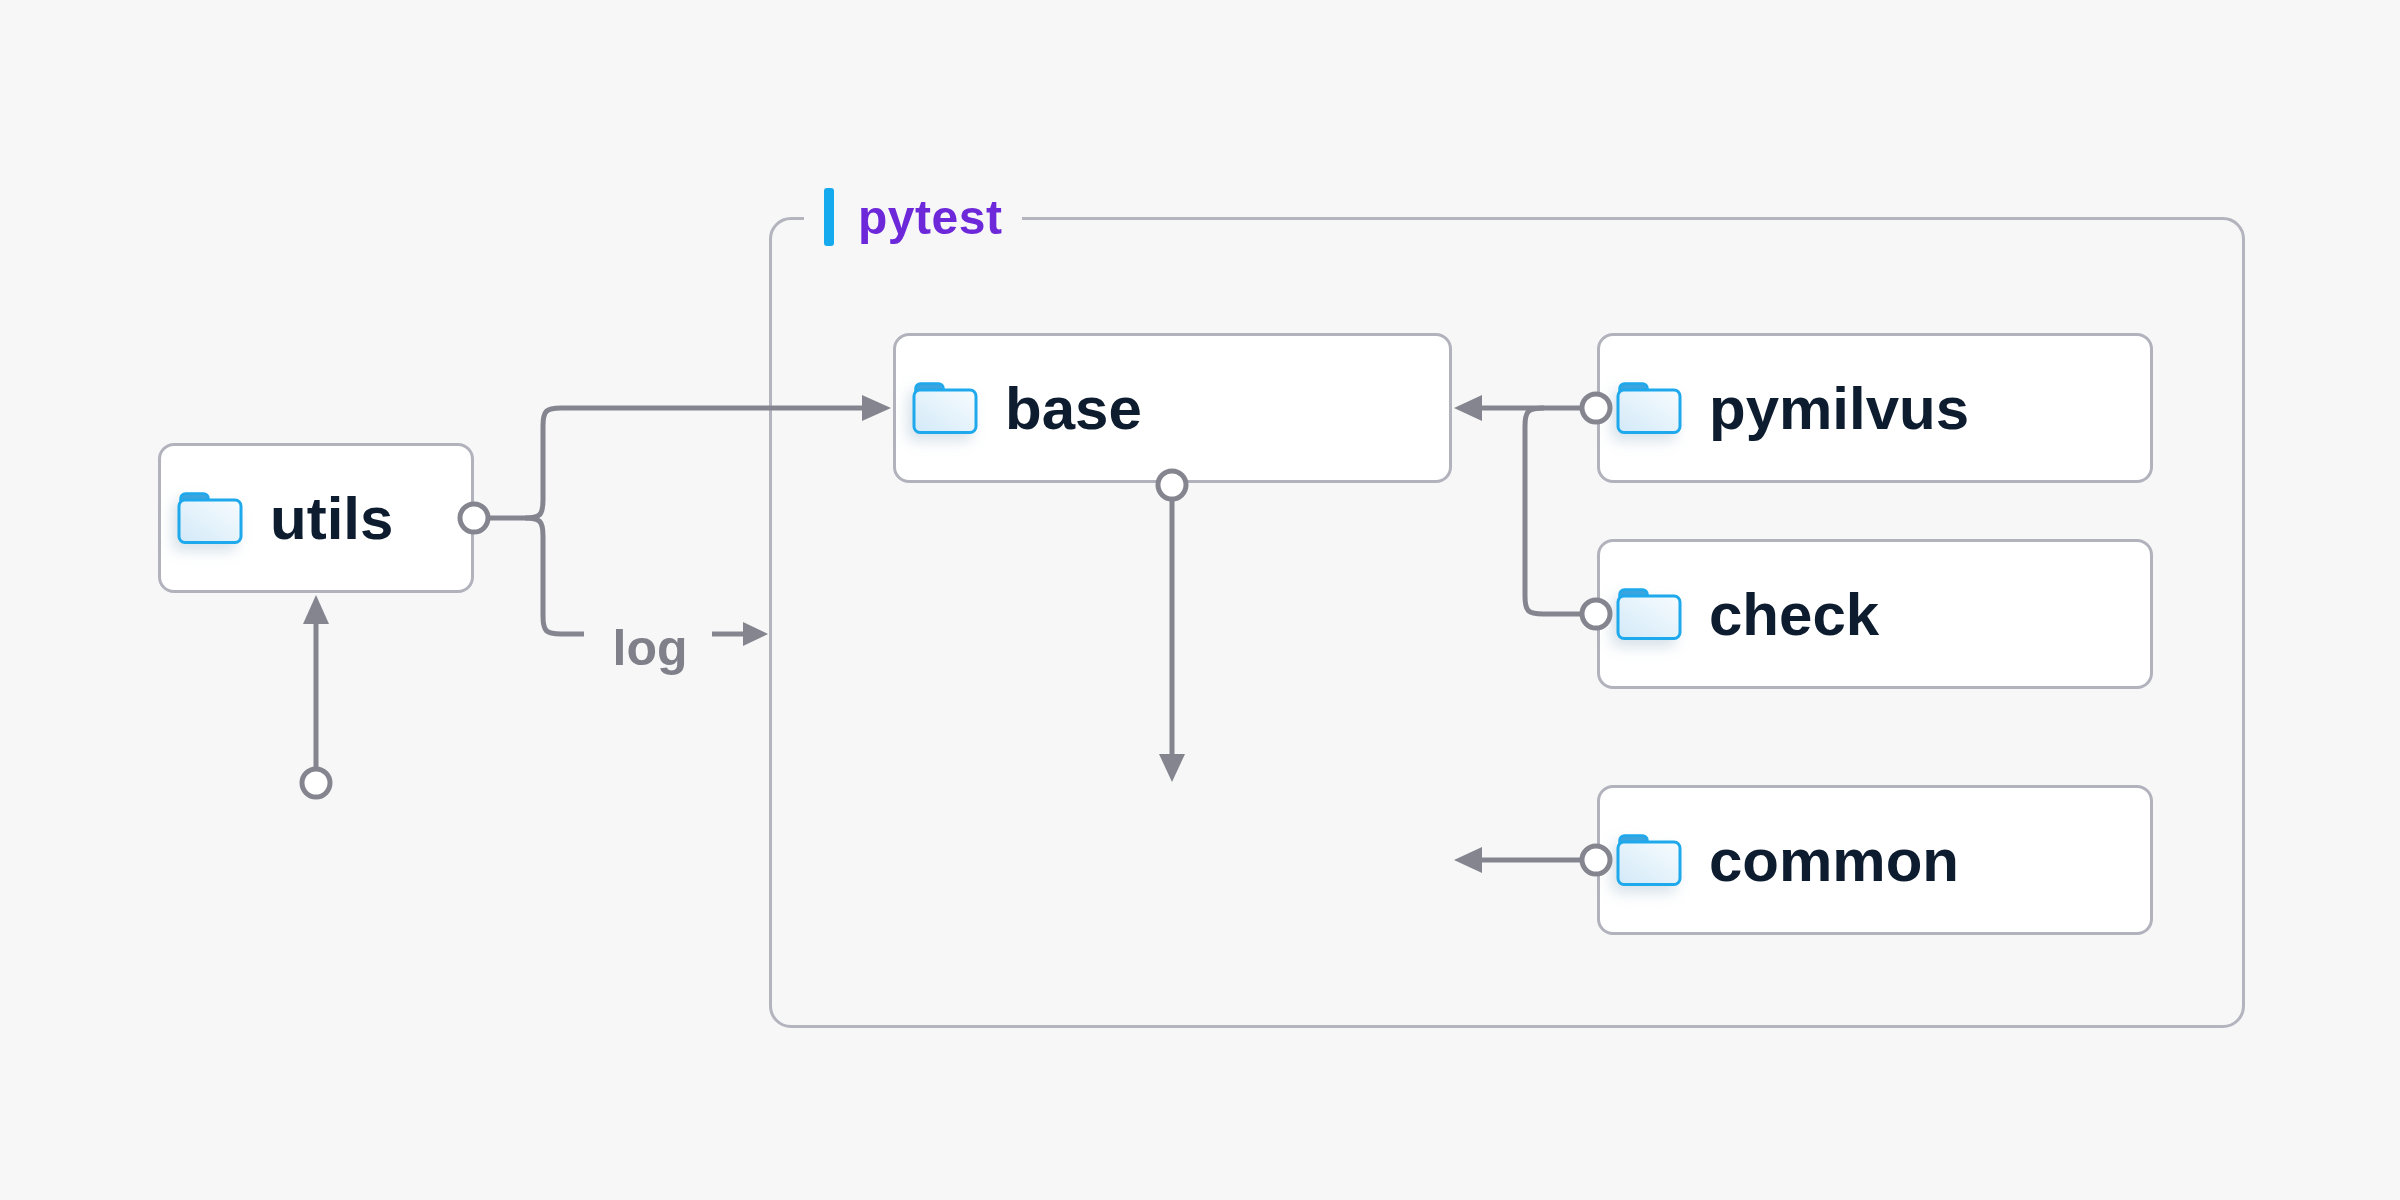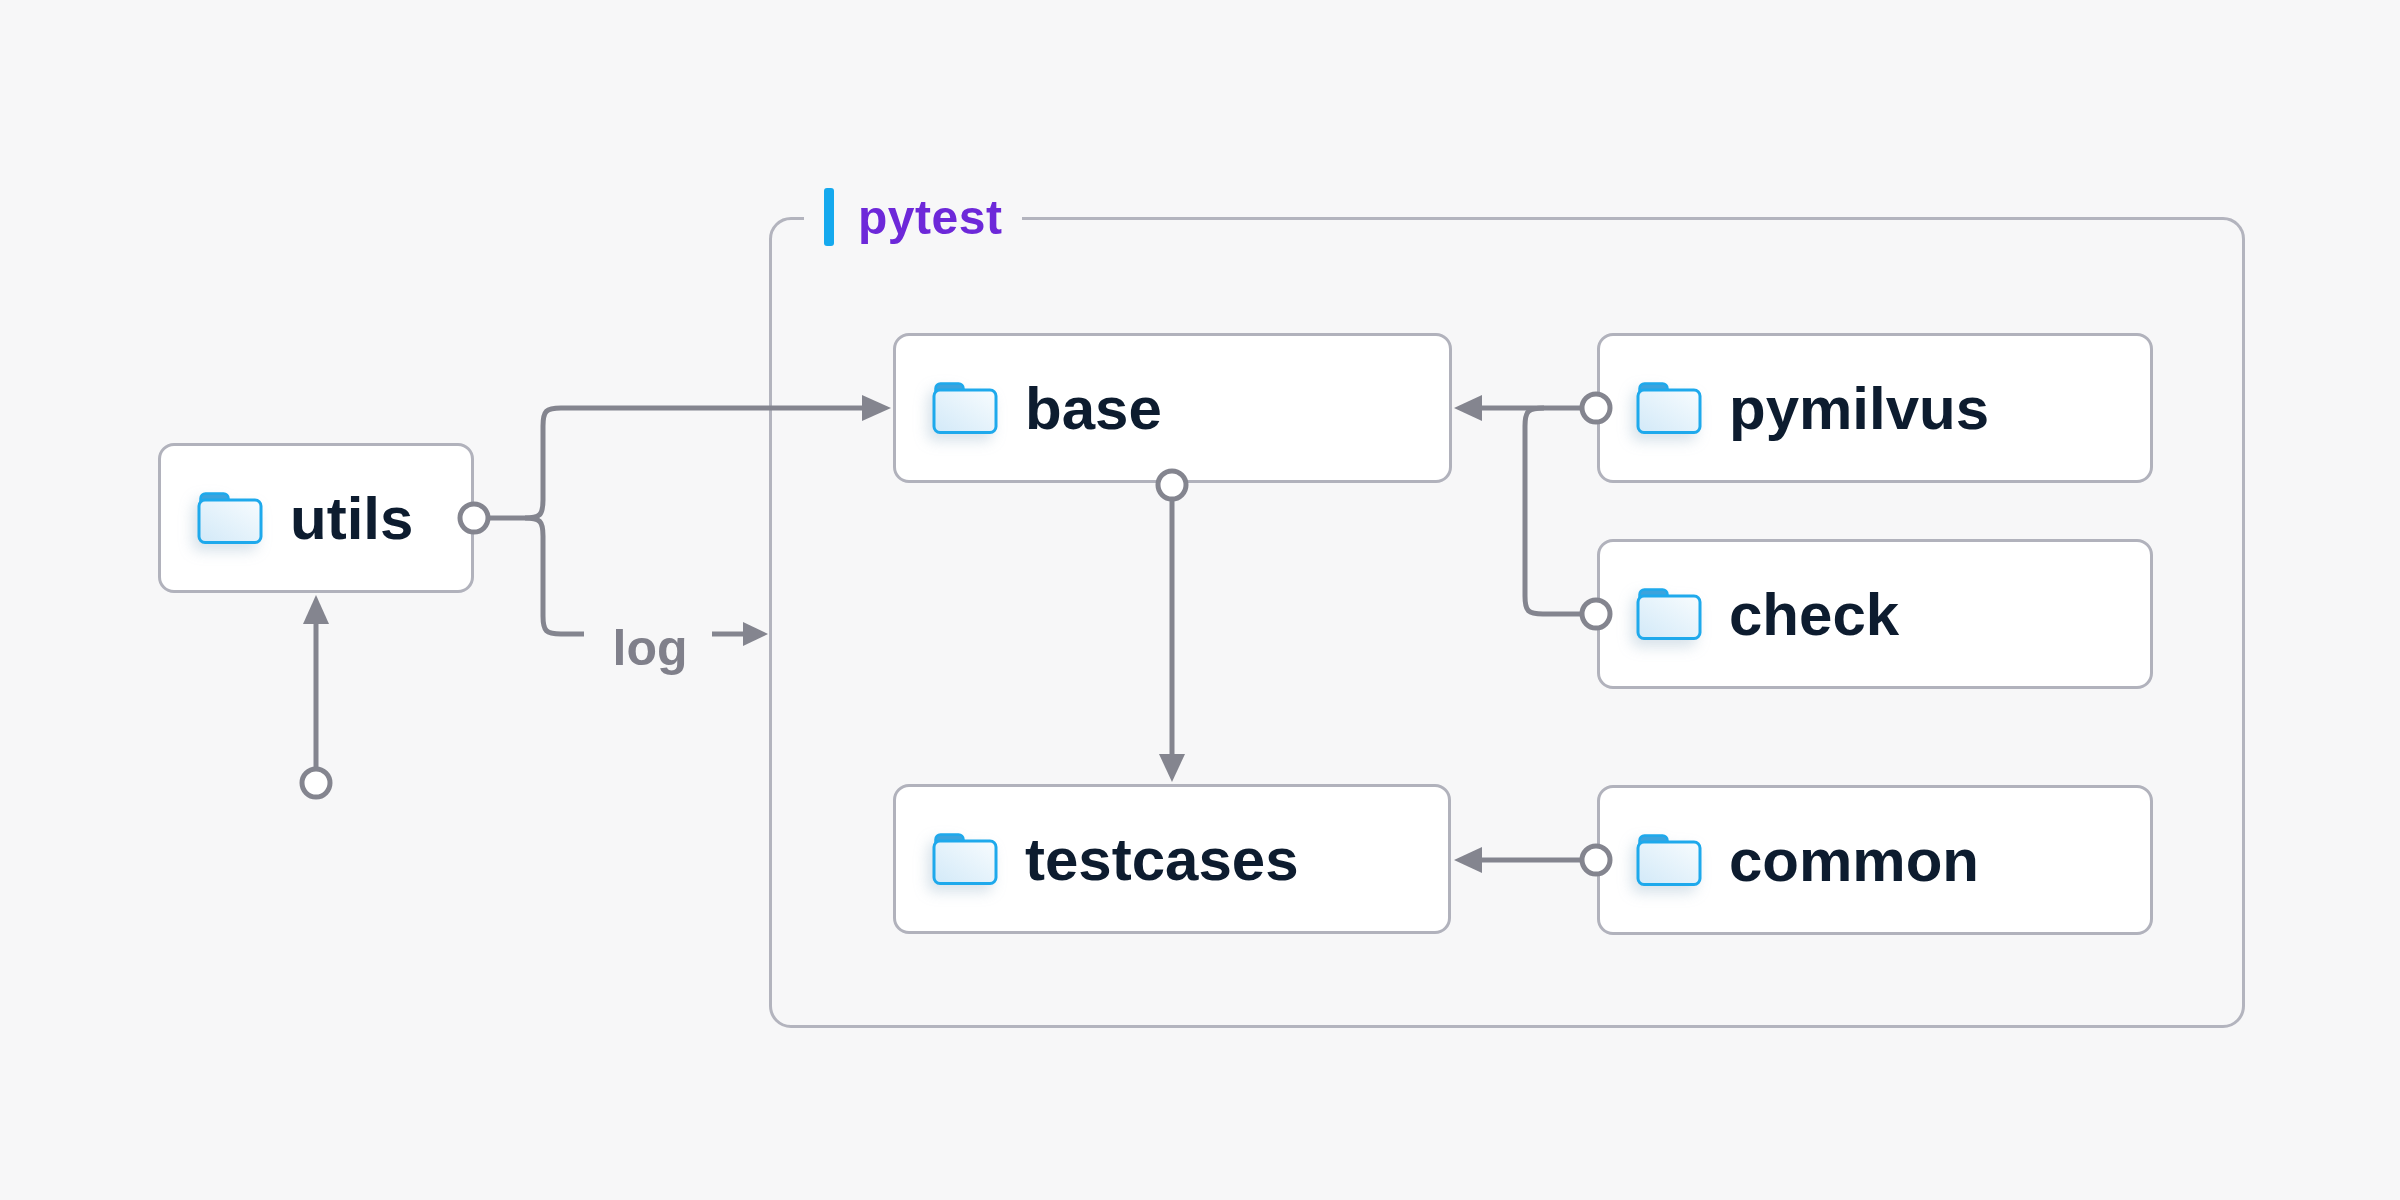--- a/index.html
+++ b/index.html
@@ -20,21 +20,21 @@
   }
   .group-label .bar {
     width:10px; height:58px; background:#15a9ee; border-radius:3px;
   }
   .group-label .txt {
     font-size:48px; font-weight:700; color:#6d28d9; letter-spacing:0.5px;
   }
   .node {
     position:absolute; background:#ffffff;
     border:3px solid #b1b2bc; border-radius:16px;
-    display:flex; align-items:center; padding-left:36px; gap:27px;
+    display:flex; align-items:center; padding-left:16px; gap:27px;
     box-sizing:border-box;
   }
   .node .label { font-size:60px; font-weight:700; color:#0d1c2f; }
   .folder {
     width:66px; height:52px; flex:0 0 auto;
     filter:drop-shadow(-5px 7px 7px rgba(110,150,180,.28));
   }
   .edge-label {
     position:absolute; left:650px; top:634px;
     transform:translate(-50%,-54%);
@@ -92,26 +92,20 @@
     <span class="label">pymilvus</span>
   </div>
 
   <div class="node" style="left:1597px;top:539px;width:556px;height:150px">
     <svg class="folder" viewBox="0 0 66 52">
         <use href="#folder-sym"></use>
       </svg>
     <span class="label">check</span>
   </div>
 
-  <div class="node" style="left:893px;top:784px;width:558px;height:150px">
-    <svg class="folder" viewBox="0 0 66 52">
-        <use href="#folder-sym"></use>
-      </svg>
-    <span class="label">testcases</span>
-  </div>
 
   <div class="node" style="left:1597px;top:785px;width:556px;height:150px">
     <svg class="folder" viewBox="0 0 66 52">
         <use href="#folder-sym"></use>
       </svg>
     <span class="label">common</span>
   </div>
 
   <span class="edge-label">log</span>
 

